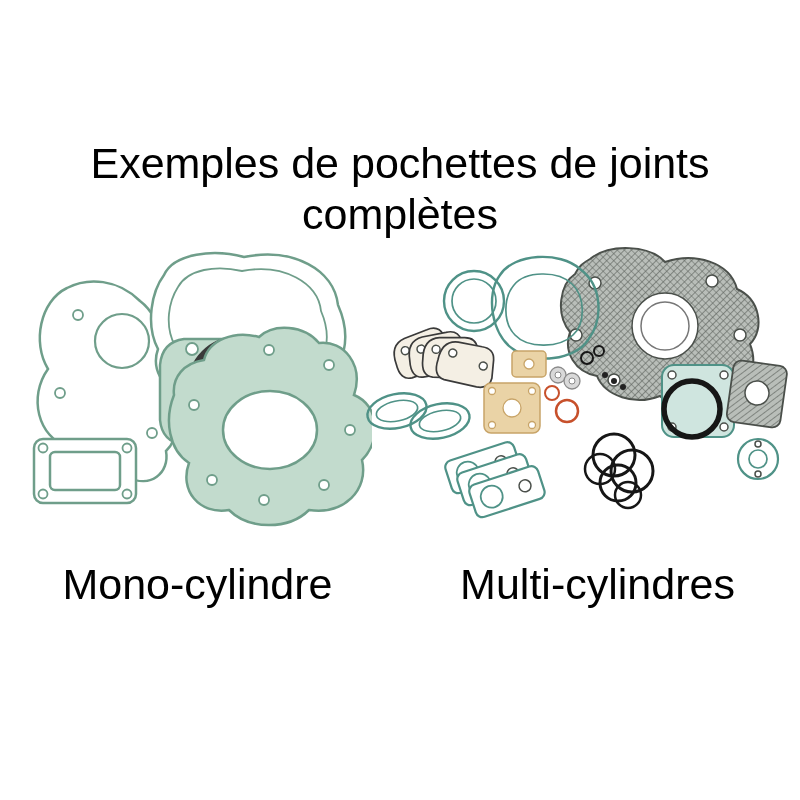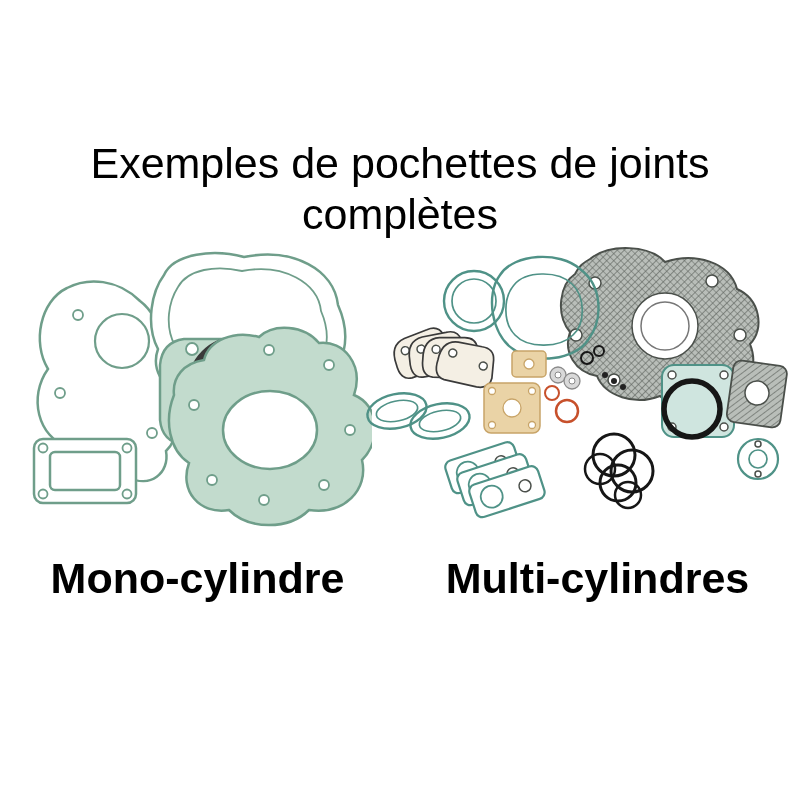--- a/index.html
+++ b/index.html
@@ -5,21 +5,21 @@
   html,body{margin:0;padding:0;background:#fff;}
   .page{position:relative;width:800px;height:728px;background:#fff;overflow:hidden;
         font-family:"Liberation Sans",sans-serif;color:#000;}
   .title{position:absolute;top:138px;left:40px;width:720px;margin:0;
          text-align:center;font-size:43px;line-height:1.18;font-weight:400;}
   .figures{position:absolute;top:243px;left:0;width:800px;height:305px;}
   .fig{position:absolute;top:0;}
   .fig-left{left:12px;}
   .fig-right{left:362px;}
   .captions{position:absolute;top:554px;left:0;width:800px;}
-  .caption{position:absolute;top:0;text-align:center;font-size:43px;font-weight:700;}
+  .caption{position:absolute;top:6px;text-align:center;font-size:43px;font-weight:400;}
   .caption-left{left:0;width:395px;}
   .caption-right{left:400px;width:395px;}
 
   
   .wh    {fill:#fff;stroke:var(--gasket_stroke,#6f9e8a);stroke-width:2.5;}
   .ln    {fill:none;stroke:var(--gasket_stroke,#6f9e8a);stroke-width:1.8;}
   .fg    {fill:var(--gasket_green,#c2dbcd);stroke:var(--gasket_stroke,#6f9e8a);stroke-width:2.5;}
   .hole  {fill:#fff;stroke:var(--gasket_stroke,#6f9e8a);stroke-width:1.8;}
   .ring-g{fill:none;stroke:var(--gasket_stroke,#6f9e8a);stroke-width:2.2;}
   .bore  {fill:#fff;stroke:#3a3a3a;stroke-width:7;}

